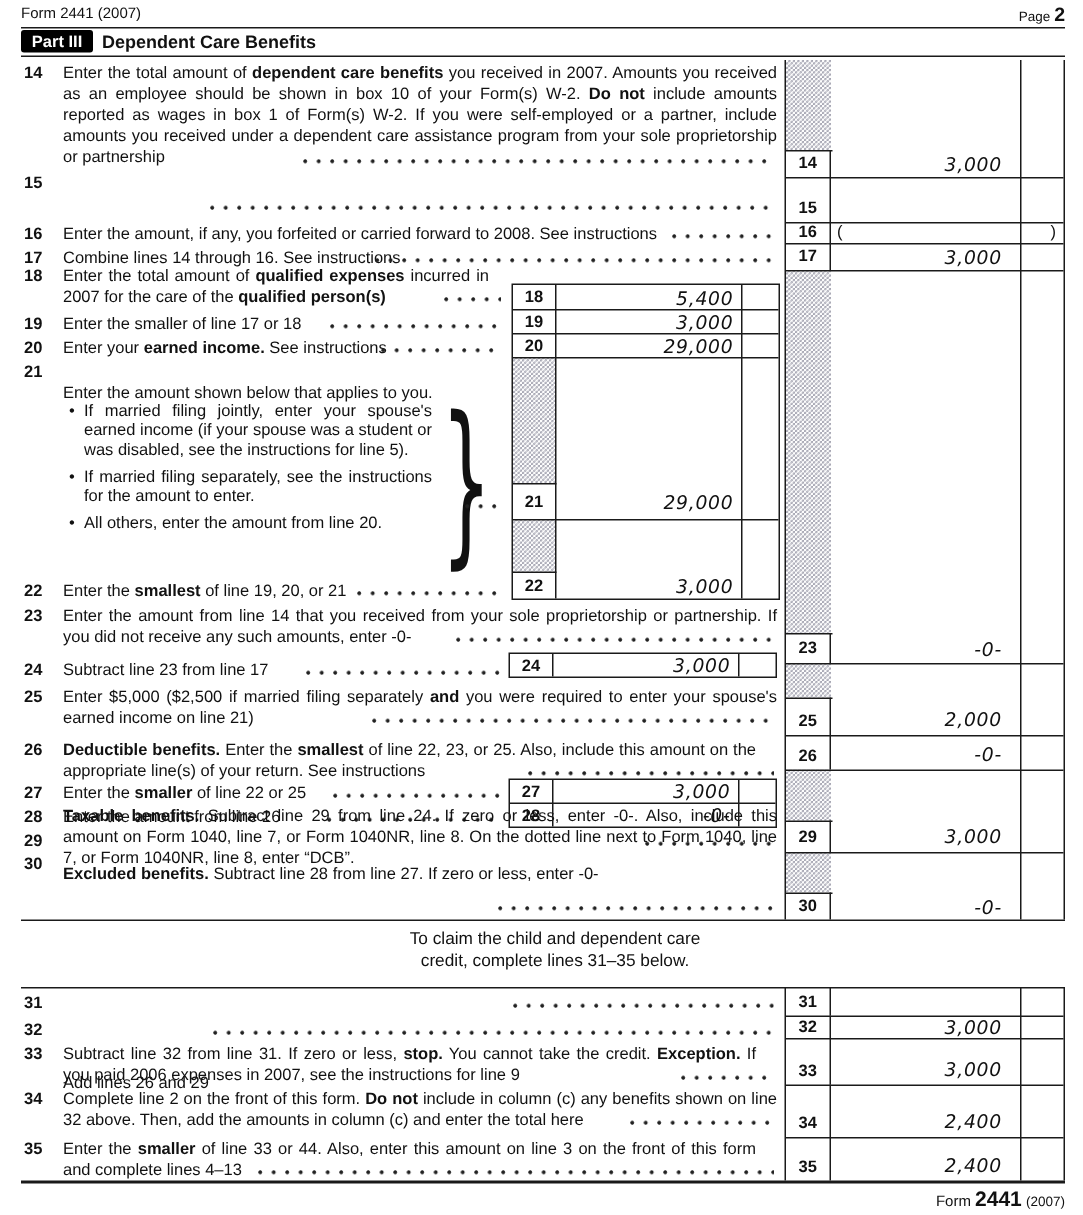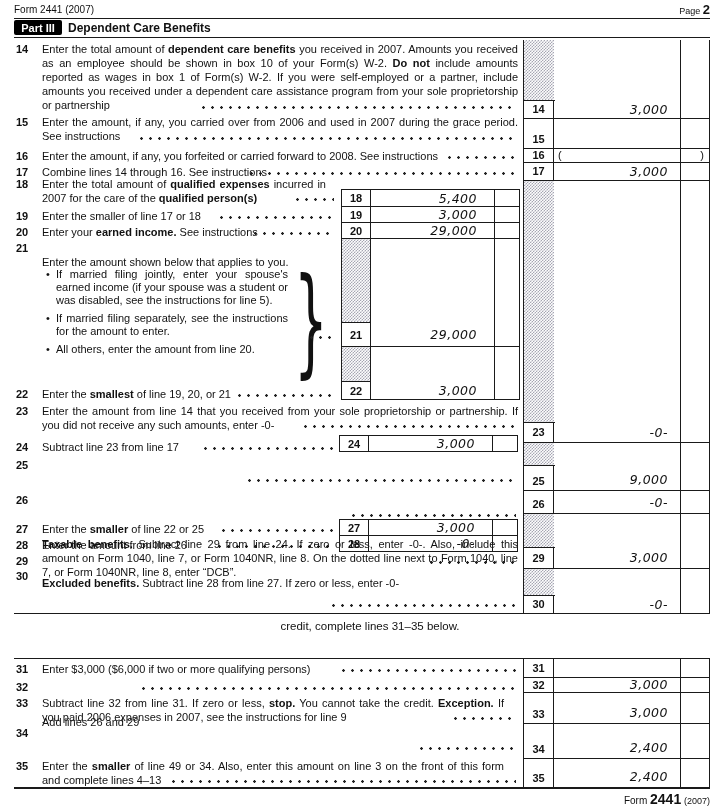--- a/index.html
+++ b/index.html
@@ -27,21 +27,21 @@
        background-size:9px 3px;background-repeat:repeat-x;}
   .col{position:absolute;box-sizing:border-box;border-left:1px solid #1a1a1a;border-right:1px solid #1a1a1a;}
   .ocell{position:absolute;left:0;right:0;display:flex;}
   .ocell .n{width:30px;border-right:1px solid #1a1a1a;display:flex;align-items:center;justify-content:center;
             font-weight:bold;font-size:11px;box-sizing:border-box;}
   .ocell .a{flex:1;display:flex;align-items:center;justify-content:flex-end;padding-right:12px;position:relative;}
   .ocell .c{width:29px;position:relative;}
   .ocell.bot .n,.ocell.bot .a{align-items:flex-end;padding-bottom:3px;}
   .icell{position:absolute;left:0;right:0;display:flex;}
   .icell .n{width:28px;display:flex;align-items:center;justify-content:center;font-weight:bold;font-size:11px;}
-  .icell .a{flex:1;display:flex;align-items:center;justify-content:flex-end;padding-right:16px;}
+  .icell .a{flex:1;display:flex;align-items:center;justify-content:flex-end;padding-right:4px;}
   .icell .c{width:26px;}
   .val{font-family:"DejaVu Sans",sans-serif;font-style:italic;font-size:12.5px;letter-spacing:.5px;white-space:nowrap;}
   .po{position:absolute;left:4px;top:50%;transform:translateY(-50%);font-size:11px;}
   .pc{position:absolute;right:5px;top:50%;transform:translateY(-50%);font-size:11px;}
   .blt{display:flex;font-size:11px;line-height:13px;}
   .blt .d{width:10px;flex:none;}
   .blt .bt{flex:1;text-align:justify;}
   .brace{position:absolute;left:294px;top:262px;font-size:118px;line-height:118px;
          transform:scaleX(.45);transform-origin:0 0;font-family:"DejaVu Sans",sans-serif;}
   .inter{position:absolute;left:160px;top:619px;width:420px;text-align:center;font-size:11.5px;line-height:15px;}
@@ -62,21 +62,20 @@
   <div class="hl" style="left:14px;top:18px;width:696px"></div>
   <div class="pchip">Part III</div>
   <div class="ptitle">Dependent Care Benefits</div>
   <div class="hl" style="left:14px;top:37px;width:696px"></div>
 
   <div class="ln" style="top:42px">14</div>
   <div class="lt just" style="top:42px;width:476px"><span>Enter the total amount of </span><b>dependent care benefits</b><span> you received in 2007. Amounts you received as an employee should be shown in box 10 of your Form(s) W-2. </span><b>Do not</b><span> include amounts reported as wages in box 1 of Form(s) W-2. If you were self-employed or a partner, include amounts you received under a dependent care assistance program from your sole proprietorship or partnership</span></div>
   <div class="ldr" style="left:202px;top:106px;width:314px"></div>
 
   <div class="ln" style="top:115px">15</div>
-  <div class="lt just" style="top:115px;width:476px"><span>Enter the amount, if any, you carried over from 2006 and used in 2007 during the grace period. See instructions</span></div>
   <div class="ldr" style="left:140px;top:137px;width:376px"></div>
 
   <div class="ln" style="top:149px">16</div>
   <div class="lt" style="top:149px;width:476px"><span>Enter the amount, if any, you forfeited or carried forward to 2008. See instructions</span></div>
   <div class="ldr" style="left:448px;top:156px;width:68px"></div>
 
   <div class="ln" style="top:165px">17</div>
   <div class="lt" style="top:165px;width:476px"><span>Combine lines 14 through 16. See instructions</span></div>
   <div class="ldr" style="left:250px;top:172px;width:266px"></div>
 
@@ -117,23 +116,25 @@
 
   <div class="ln" style="top:404px">23</div>
   <div class="lt just" style="top:404px;width:476px"><span>Enter the amount from line 14 that you received from your sole proprietorship or partnership. If you did not receive any such amounts, enter -0-</span></div>
   <div class="ldr" style="left:304px;top:425px;width:212px"></div>
 
   <div class="ln" style="top:440px">24</div>
   <div class="lt" style="top:440px;width:290px"><span>Subtract line 23 from line 17</span></div>
   <div class="ldr" style="left:204px;top:447px;width:130px"></div>
 
   <div class="ln" style="top:458px">25</div>
+  <div class="lt just" style="top:458px;width:476px"><span>Enter $5,000 ($2,500 if married filing separately </span><b>and</b><span> you were required to enter your spouse's earned income on line 21)</span></div>
   <div class="ldr" style="left:248px;top:479px;width:268px"></div>
 
   <div class="ln" style="top:493px">26</div>
+  <div class="lt just" style="top:493px;width:462px"><b>Deductible benefits.</b><span> Enter the </span><b>smallest</b><span> of line 22, 23, or 25. Also, include this amount on the appropriate line(s) of your return. See instructions</span></div>
   <div class="ldr" style="left:352px;top:514px;width:164px"></div>
 
   <div class="ln" style="top:522px">27</div>
   <div class="lt" style="top:522px;width:290px"><span>Enter the </span><b>smaller</b><span> of line 22 or 25</span></div>
   <div class="ldr" style="left:222px;top:529px;width:112px"></div>
 
   <div class="ln" style="top:538px">28</div>
   <div class="lt" style="top:538px;width:290px"><span>Enter the amount from line 26</span></div>
   <div class="ldr" style="left:218px;top:545px;width:116px"></div>
 
@@ -201,21 +202,21 @@
     <div class="ocell" style="top:382px;height:20px">
       <div class="n">23</div>
       <div class="a">
           <span class="val">-0-</span>
         </div>
       <div class="c"></div>
     </div>
     <div class="ocell bot" style="top:425px;height:25px">
       <div class="n">25</div>
       <div class="a">
-          <span class="val">9,000</span>
+          <span class="val">2,000</span>
         </div>
       <div class="c"></div>
     </div>
     <div class="ocell bot" style="top:450px;height:23px">
       <div class="n">26</div>
       <div class="a">
           <span class="val">-0-</span>
         </div>
       <div class="c"></div>
     </div>
@@ -311,41 +312,42 @@
       <div class="n">28</div>
       <div class="a">
           <span class="val">-0-</span>
         </div>
       <div class="c"></div>
     </div>
   </div>
 
   <div class="hl" style="left:14px;top:613px;width:696px"></div>
   <div class="inter">
+    <div>To claim the child and dependent care</div>
     <div>credit, complete lines 31–35 below.</div>
   </div>
   <div class="hl" style="left:14px;top:658px;width:696px"></div>
 
   <div class="ln" style="top:662px">31</div>
-  <div class="lt" style="top:662px;width:476px"><span>Enter $3,000 ($6,000 if two or more qualifying persons)</span></div>
   <div class="ldr" style="left:342px;top:669px;width:174px"></div>
 
   <div class="ln" style="top:680px">32</div>
   <div class="lt" style="top:715px;width:476px"><span>Add lines 26 and 29</span></div>
   <div class="ldr" style="left:142px;top:687px;width:374px"></div>
 
   <div class="ln" style="top:696px">33</div>
   <div class="lt just" style="top:696px;width:462px"><span>Subtract line 32 from line 31. If zero or less, </span><b>stop.</b><span> You cannot take the credit. </span><b>Exception.</b><span> If you paid 2006 expenses in 2007, see the instructions for line 9</span></div>
   <div class="ldr" style="left:454px;top:717px;width:62px"></div>
 
   <div class="ln" style="top:726px">34</div>
+  <div class="lt just" style="top:726px;width:476px"><span>Complete line 2 on the front of this form. </span><b>Do not</b><span> include in column (c) any benefits shown on line 32 above. Then, add the amounts in column (c) and enter the total here</span></div>
   <div class="ldr" style="left:420px;top:747px;width:96px"></div>
 
   <div class="ln" style="top:759px">35</div>
-  <div class="lt just" style="top:759px;width:462px"><span>Enter the </span><b>smaller</b><span> of line 49 or 34. Also, enter this amount on line 3 on the front of this form and complete lines 4–13</span></div>
+  <div class="lt just" style="top:759px;width:462px"><span>Enter the </span><b>smaller</b><span> of line 33 or 44. Also, enter this amount on line 3 on the front of this form and complete lines 4–13</span></div>
   <div class="ldr" style="left:172px;top:780px;width:344px"></div>
 
   <div class="col" style="left:523px;top:658px;width:187px;height:129px">
     <div class="vl" style="left:156px;top:0;height:129px"></div>
     <div class="hl" style="left:0;top:19px;width:185px"></div>
     <div class="hl" style="left:0;top:34px;width:185px"></div>
     <div class="hl" style="left:0;top:65px;width:185px"></div>
     <div class="hl" style="left:0;top:100px;width:185px"></div>
 
     <div class="ocell" style="top:0;height:19px">

